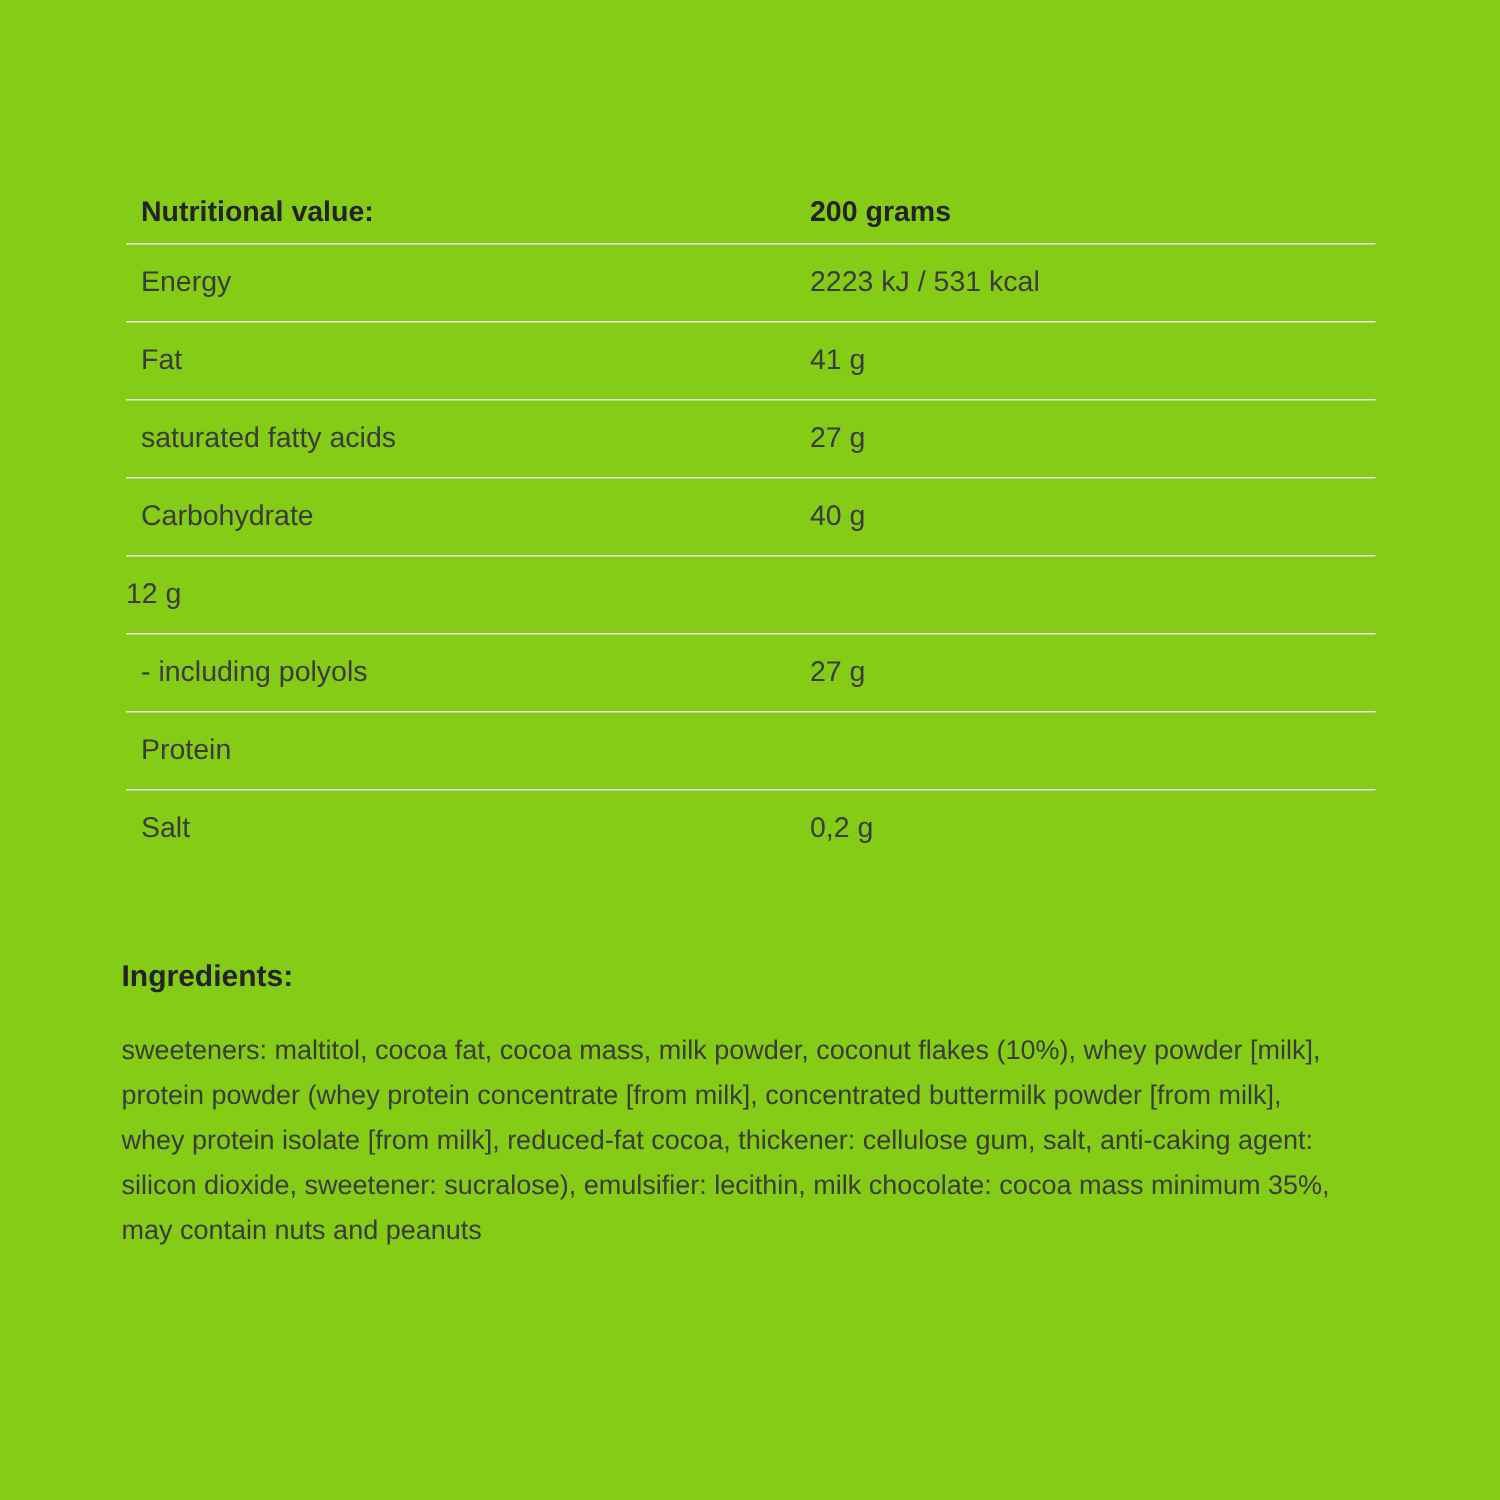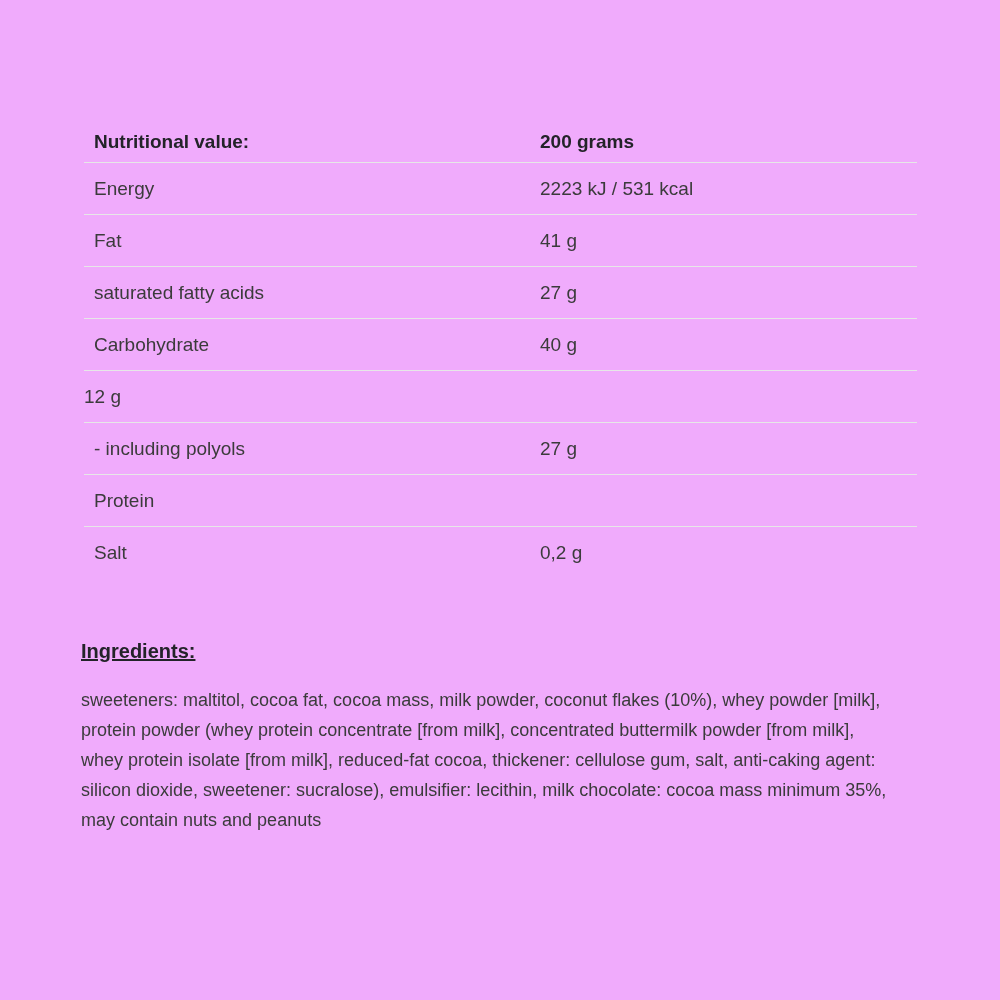--- a/index.html
+++ b/index.html
@@ -5,21 +5,21 @@
   * { box-sizing: border-box; }
   html, body { margin: 0; padding: 0; background: #ffffff; }
   body {
     font-family: "Liberation Sans", sans-serif;
     color: #3b3b3b;
   }
   .page {
     position: relative;
     width: 1000px;
     height: 1000px;
-    background: #f0abfc;
+    background: #84cc16;
     overflow: hidden;
   }
 
   
   .nutrition {
     position: absolute;
     left: 84px;
     top: 121px;
     width: 833px;
   }
@@ -53,21 +53,20 @@
     left: 81px;
     top: 639px;
     width: 812px;
   }
   .ingredients-heading {
     margin: 0 0 22px 0;
     font-size: 20px;
     line-height: 1.2;
     font-weight: bold;
     color: #232329;
-    text-decoration: underline;
   }
   .ingredients-text {
     margin: 0;
     font-size: 18px;
     line-height: 30px;
     color: #3b3b3b;
   }
 </style>
 </head>
 <body>

